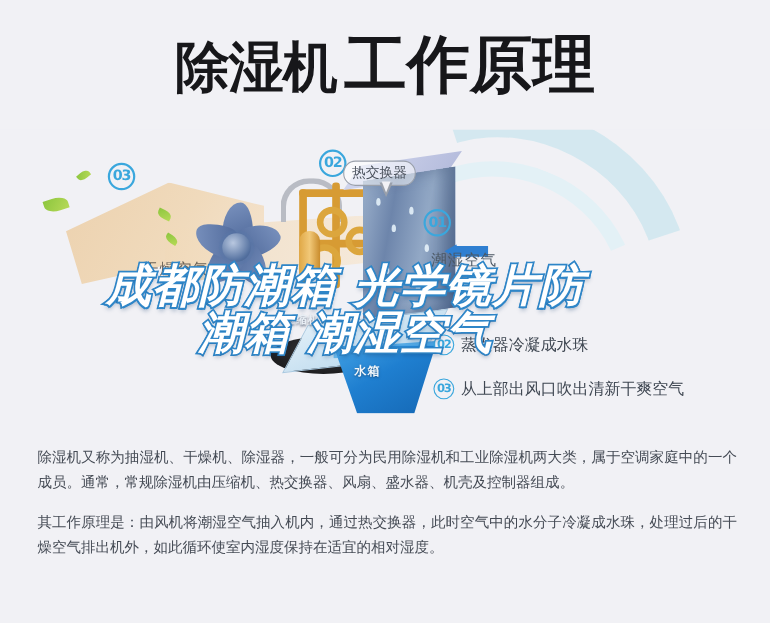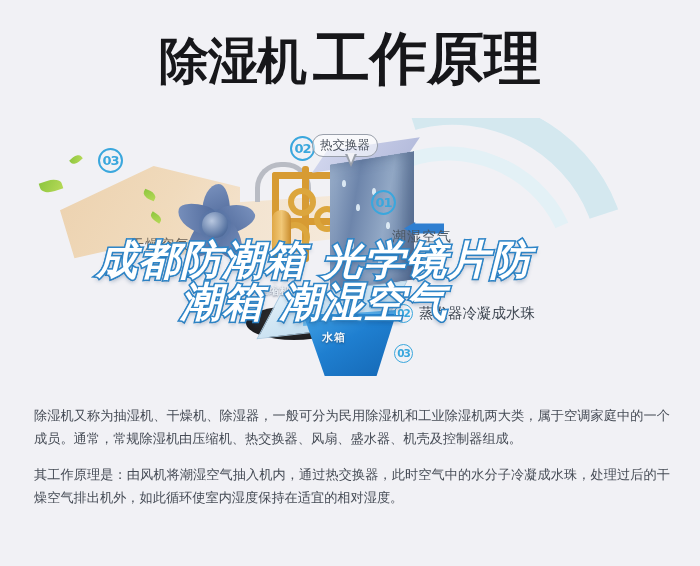--- a/index.html
+++ b/index.html
@@ -178,21 +178,21 @@
   .stream-label{
     position:absolute;
     font-size:14px; color:#4d5560; letter-spacing:1px;
     font-family:"DejaVu Sans",sans-serif;
   }
   #label-dry{ left:130px; top:118px; color:#6b6257; }
   #label-humid{ left:392px; top:110px; color:#4a5662;font-family:Liberation Mono, monospace; }
 
   
   #callout{
-    position:absolute; left:312px; top:16px;
+    position:absolute; left:312px; top:28px;
   }
   #callout-box{
     border:1.6px solid #9aa0ab; border-radius:11px;
     background:rgba(255,255,255,.55);
     padding:2px 7px; font-size:12.5px; color:#4a515c; white-space:nowrap;
     font-family:"DejaVu Sans",sans-serif;
   }
   #callout-tail{
     position:absolute; left:33px; top:20px; width:0;height:0;
     border-left:6px solid transparent; border-right:6px solid transparent;
@@ -312,21 +312,21 @@
   <div id="inlet-arrow"></div>
 
   <div id="base-ring"></div>
   <div id="tank-plate"></div>
   <div id="water-tank-lip"></div>
   <div id="water-tank"></div>
 
   <div class="step" style="left:98px;top:30px;">
     <span class="ring-o">03</span>
   </div>
-  <div class="step" style="left:371px;top:72px;text-decoration:underline;">
+  <div class="step" style="left:385px;top:72px;text-decoration:underline;">
     <span class="ring-o">01</span>
   </div>
   <div class="step" style="left:290px;top:18px;">
     <span class="ring-o">02</span>
   </div>
 
   <div id="callout">
     <div id="callout-box">热交换器</div>
     <div id="callout-tail"></div>
   </div>
@@ -336,20 +336,21 @@
 
   <div class="part-caption" id="caption-compressor">压缩机</div>
   <div class="part-caption" id="caption-tank">水箱</div>
 
   <div class="bullet-line" id="bullet-02">
     <span class="bullet-num">02</span>
     <span>蒸发器冷凝成水珠</span>
   </div>
   <div class="bullet-line" id="bullet-03">
     <span class="bullet-num">03</span>
+    <span>从上部出风口吹出清新干爽空气</span>
   </div>
 
   <div id="watermark" style="top:122px">
     <div class="wm-line">成都防潮箱 光学镜片防</div>
     <div class="wm-line">潮箱 潮湿空气</div>
   </div>
 
 </div>
 
 <div id="body-copy">

